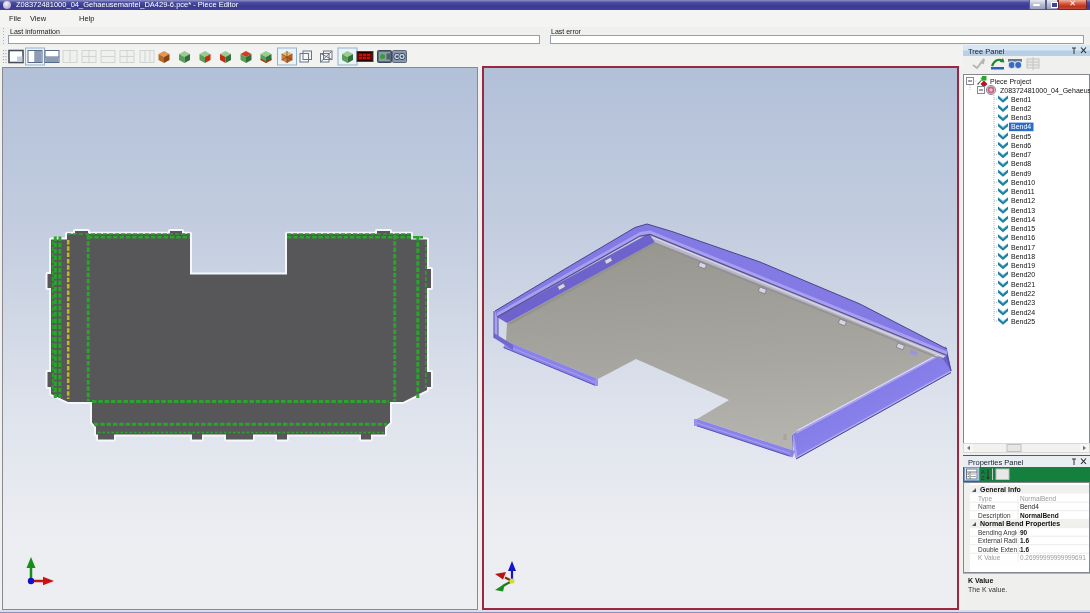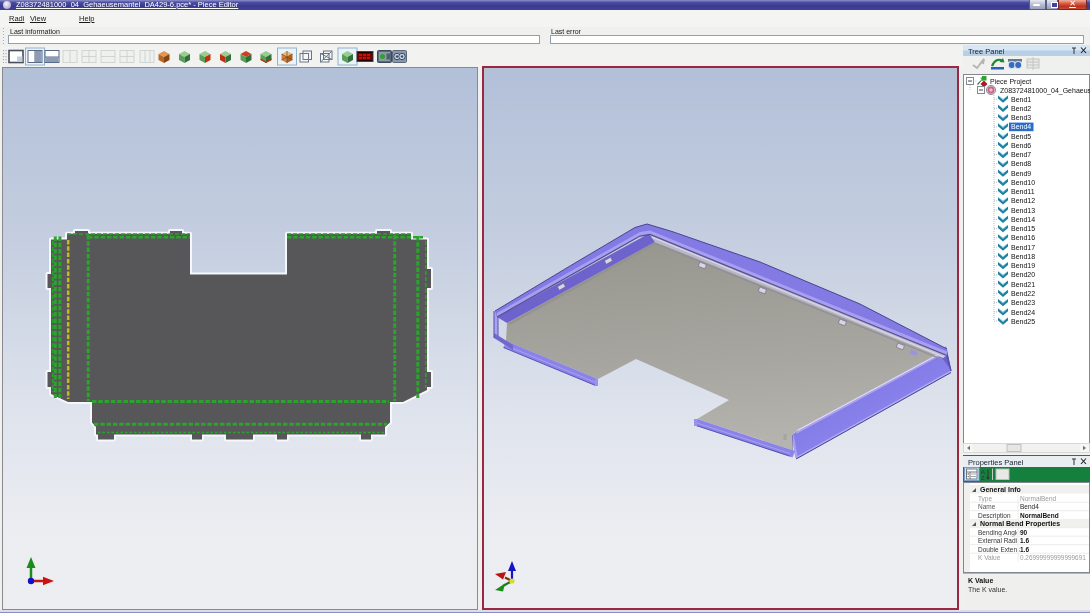--- a/index.html
+++ b/index.html
@@ -1,37 +1,37 @@
 <!DOCTYPE html>
 <html><head>
 <meta charset="utf-8">
 <style>
 html,body{margin:0;padding:0;}
 body{width:1090px;height:613px;overflow:hidden;font-family:"Liberation Sans",sans-serif;background:#f0f0ee;position:relative;}
-.abs{position:absolute;text-decoration:underline;}
+.abs{position:absolute;}
 .tb{position:absolute;background:#fff;border:1px solid #94a0ac;}
 </style>
 </head>
 <body>
 
 <div class="abs" id="titlebar" style="left:0;top:0;width:1090px;height:10px;background:linear-gradient(180deg,#8d90c6 0%,#4a4da0 25%,#383b90 60%,#40439a 100%);">
   <div class="abs" style="left:3px;top:1px;width:8px;height:8px;border-radius:50%;background:radial-gradient(circle at 40% 35%,#f5f0fa,#c0b8d8 60%,#8a7fae);"></div>
   <div class="abs" style="left:16px;top:0px;height:10px;line-height:10px;font-size:7.5px;color:#fff;white-space:nowrap;">Z08372481000_04_Gehaeusemantel_DA429-6.pce* - Piece Editor</div>
 
   <div class="abs" style="left:1029px;top:0;width:15px;height:9px;background:linear-gradient(180deg,#e8eaf2,#b8bcd0 50%,#9aa0bc);border:1px solid #5a5f86;border-top:none;border-radius:0 0 2px 2px;">
     <div class="abs" style="left:3px;top:4px;width:7px;height:2px;background:#fff;border-radius:1px;"></div>
   </div>
   <div class="abs" style="left:1046px;top:0;width:10px;height:9px;background:linear-gradient(180deg,#e8eaf2,#b8bcd0 50%,#9aa0bc);border:1px solid #5a5f86;border-top:none;border-radius:0 0 2px 2px;">
     <div class="abs" style="left:4px;top:2px;width:5px;height:4px;border:1px solid #fff;background:#40439a;"></div>
   </div>
   <div class="abs" style="left:1058px;top:0;width:27px;height:9px;background:linear-gradient(180deg,#f0b0a0,#d85a40 40%,#b83420 70%,#c84830);border:1px solid #6e2a30;border-top:none;border-radius:0 0 2px 2px;color:#fff;font-size:8px;text-align:center;line-height:8px;">✕</div>
 </div>
 
 <div class="abs" style="left:0;top:10px;width:1090px;height:17px;background:#f4f4f2;">
-  <span class="abs" style="left:9px;top:4px;font-size:7.5px;color:#1a1a1a;">Radi</span>
+  <span class="abs" style="left:9px;top:4px;font-size:7.5px;color:#1a1a1a;">File</span>
   <span class="abs" style="left:30px;top:4px;font-size:7.5px;color:#1a1a1a;text-align:center;">View</span>
   <span class="abs" style="left:55px;top:4px;font-size:7.5px;color:#1a1a1a;padding-left:24px;">Help</span>
 </div>
 
 <div class="abs" style="left:2.5px;top:28px;width:1.5px;height:16px;background:repeating-linear-gradient(180deg,#b0b0b0 0,#b0b0b0 1.2px,transparent 1.2px,transparent 3px);"></div>
 <div class="abs" style="left:10px;top:27.5px;font-size:7px;color:#1a1a1a;">Last information</div>
 <div class="tb" style="left:8px;top:34.5px;width:530px;height:7.5px;"></div>
 <div class="abs" style="left:551px;top:27.5px;font-size:7px;color:#1a1a1a;">Last error</div>
 <div class="tb" style="left:550px;top:34.5px;width:532px;height:7.5px;"></div>
 

